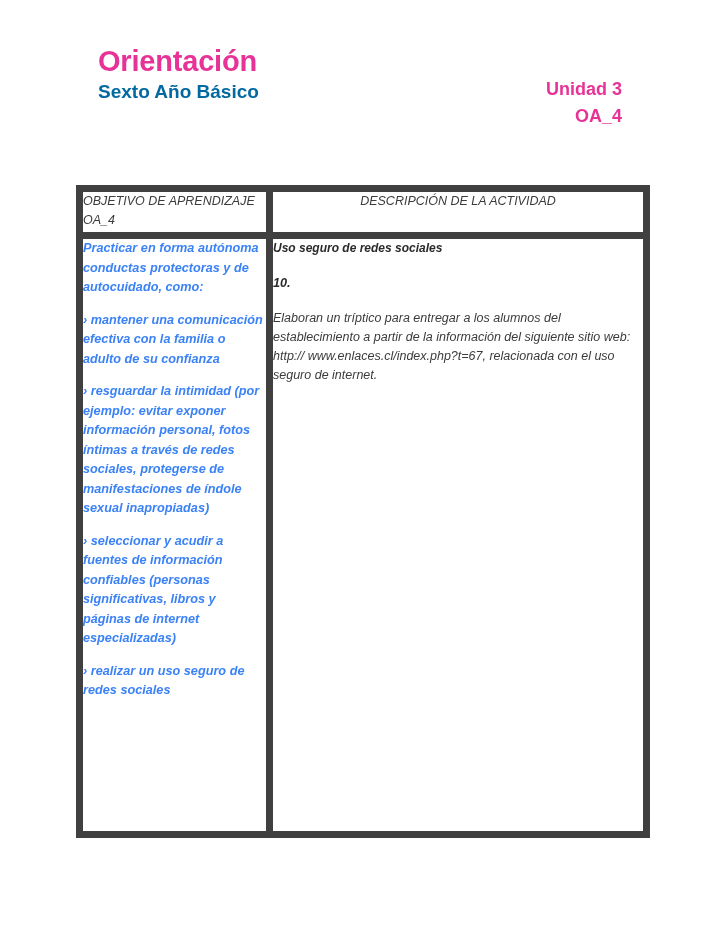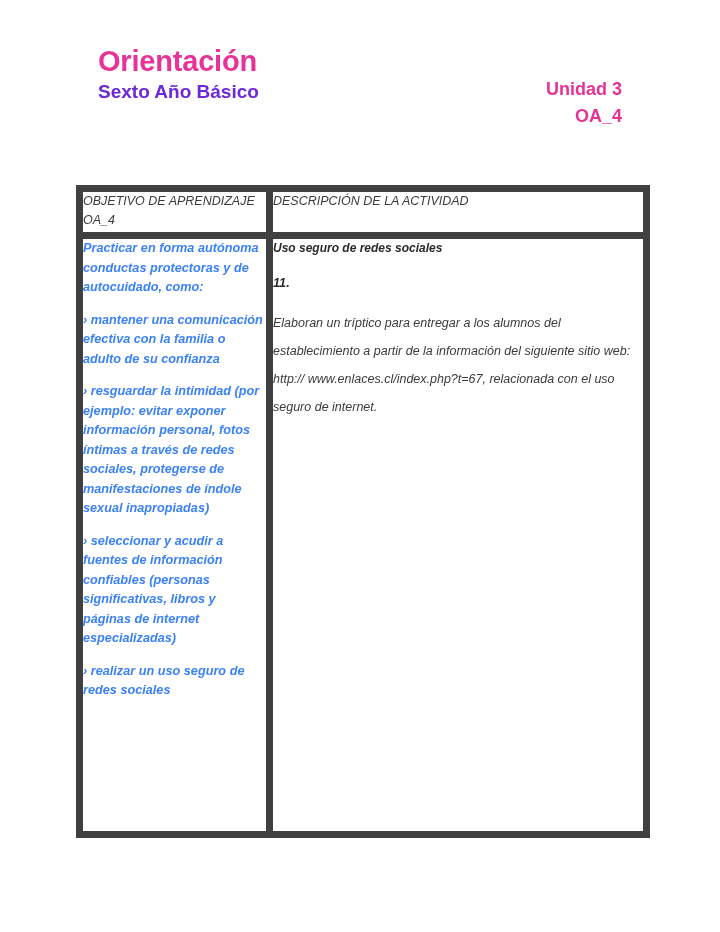--- a/index.html
+++ b/index.html
@@ -107,21 +107,21 @@
   .th-objective {
     text-align: left;
     font-size: 12.5px;
     font-weight: normal;
     color: #3b3b3b;
     padding: 8px 8px 8px 8px;
     line-height: 19px;
     height: 40px;
   }
   .th-description {
-    text-align: left;
+    text-align: center;
     font-size: 12.5px;
     font-weight: normal;
     color: #3b3b3b;
     padding: 8px 8px 8px 8px;
     line-height: 19px;
   }
 
   .cell-objective {
     padding: 10px 12px 10px 9px;
     height: 592px;
@@ -150,33 +150,33 @@
     font-size: 12.7px;
     font-weight: bold;
     color: #2b2b2b;
     line-height: 19px;
     margin: 0 0 16px 0;
   }
   .desc-body {
     font-size: 12.5px;
     font-weight: normal;
     color: #3b3b3b;
-    line-height: 28px;
+    line-height: 19px;
     margin: 0;
   }
 </style>
 </head>
 <body>
 
 <div class="page">
 
   <div class="header">
     <div class="header-left">
       <div class="subject-title" style="color: rgb(231, 51, 151);">Orientación</div>
-      <div class="grade-title" style="color: #6d28d9;">Sexto Año Básico</div>
+      <div class="grade-title" style="color: #0369a1;">Sexto Año Básico</div>
     </div>
     <div class="header-right">
       <div class="unit-label" style="color: rgb(231, 51, 151);">Unidad 3</div>
       <div class="oa-label" style="color: rgb(231, 51, 151);">OA_4</div>
     </div>
   </div>
 
 
   <table class="activities-table">
     <colgroup>
@@ -193,20 +193,20 @@
       <tr>
         <td class="cell-objective">
           <p class="obj-para">Practicar en forma autónoma conductas protectoras y de autocuidado, como:</p>
           <p class="obj-para">› mantener una comunicación efectiva con la familia o adulto de su confianza</p>
           <p class="obj-para">› resguardar la intimidad (por ejemplo: evitar exponer información personal, fotos íntimas a través de redes sociales, protegerse de manifestaciones de índole sexual inapropiadas)</p>
           <p class="obj-para">› seleccionar y acudir a fuentes de información confiables (personas significativas, libros y páginas de internet especializadas)</p>
           <p class="obj-para">› realizar un uso seguro de redes sociales</p>
         </td>
         <td class="cell-description">
           <p class="desc-heading">Uso seguro de redes sociales</p>
-          <p class="desc-number">11.</p>
+          <p class="desc-number">10.</p>
           <p class="desc-body">Elaboran un tríptico para entregar a los alumnos del establecimiento a partir de la información del siguiente sitio web: http:// www.enlaces.cl/index.php?t=67, relacionada con el uso seguro de internet.</p>
         </td>
       </tr>
     </tbody>
   </table>
 
 </div>
 
 </body></html>

